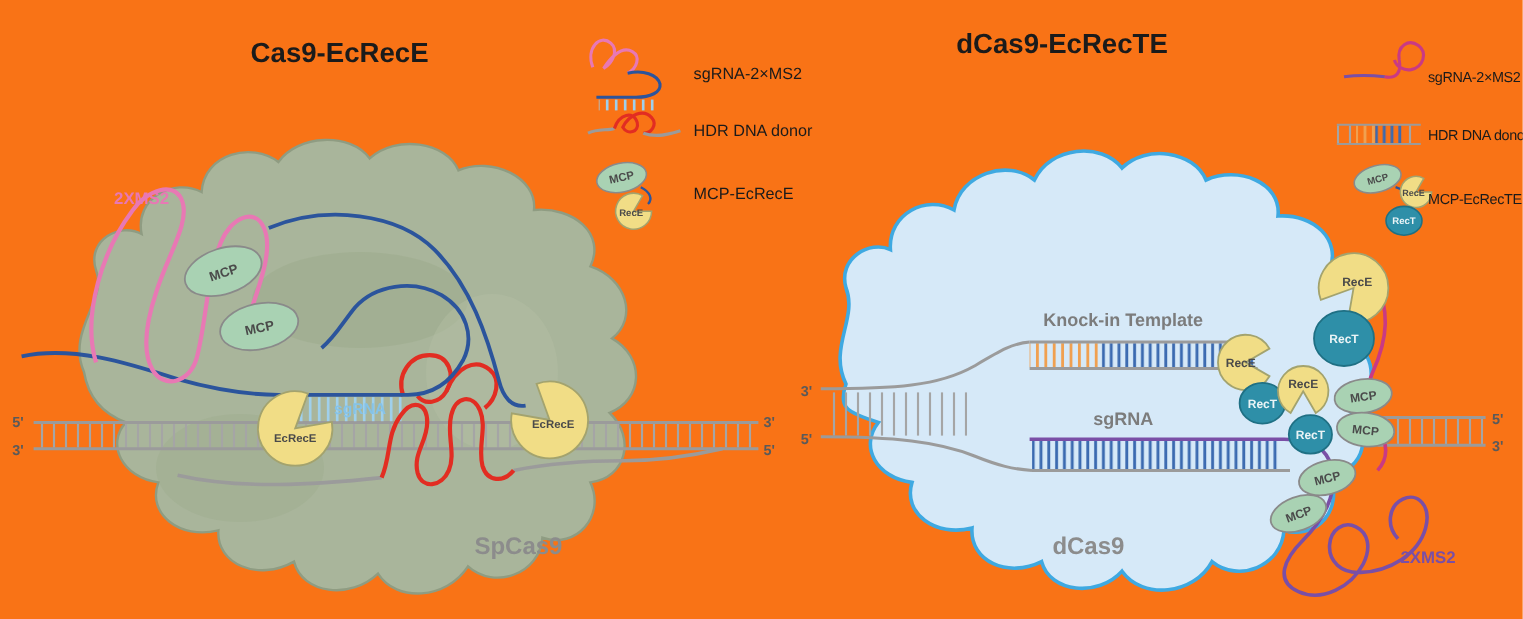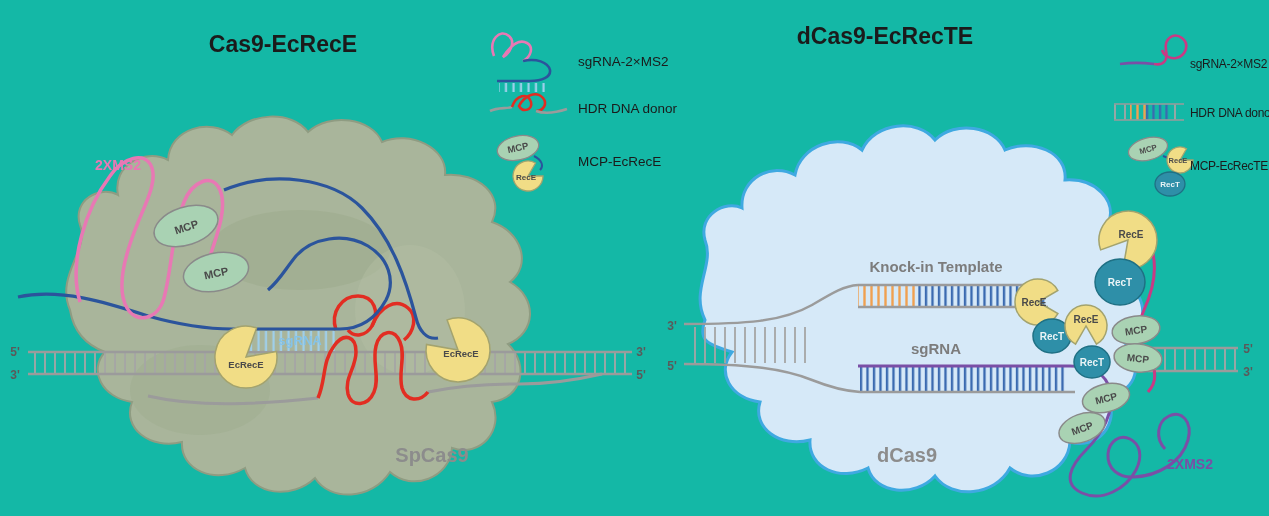--- a/index.html
+++ b/index.html
@@ -1,16 +1,16 @@
 <!DOCTYPE html>
 <html><head>
 <meta charset="utf-8">
 <style>
   html,body{margin:0;padding:0;background:#ffffff;}
-  #canvas{position:relative;width:1269px;height:516px;background:#14b8a6;overflow:hidden;}
+  #canvas{position:relative;width:1269px;height:516px;background:#f97316;overflow:hidden;}
   svg{display:block;}
   text{font-family:"Liberation Sans", sans-serif;}
   .mid{text-anchor:middle;}
   .title{font-size:23px;font-weight:bold;fill:#1b1b1b;}
   .protein-label{font-size:20px;font-weight:bold;fill:#8c8c8c;}
   .gray-bold{font-size:15px;font-weight:bold;fill:#7c7c7c;}
   .sgrna-blue-label{font-size:13px;font-weight:bold;fill:#85c3e8;}
   .pink-label{font-size:14px;font-weight:bold;fill:#e878b4;}
   .purple-label{font-size:14px;font-weight:bold;fill:#7a4fa6;}
   .dna-end{font-size:12px;font-weight:bold;fill:#5a5a5a;}

